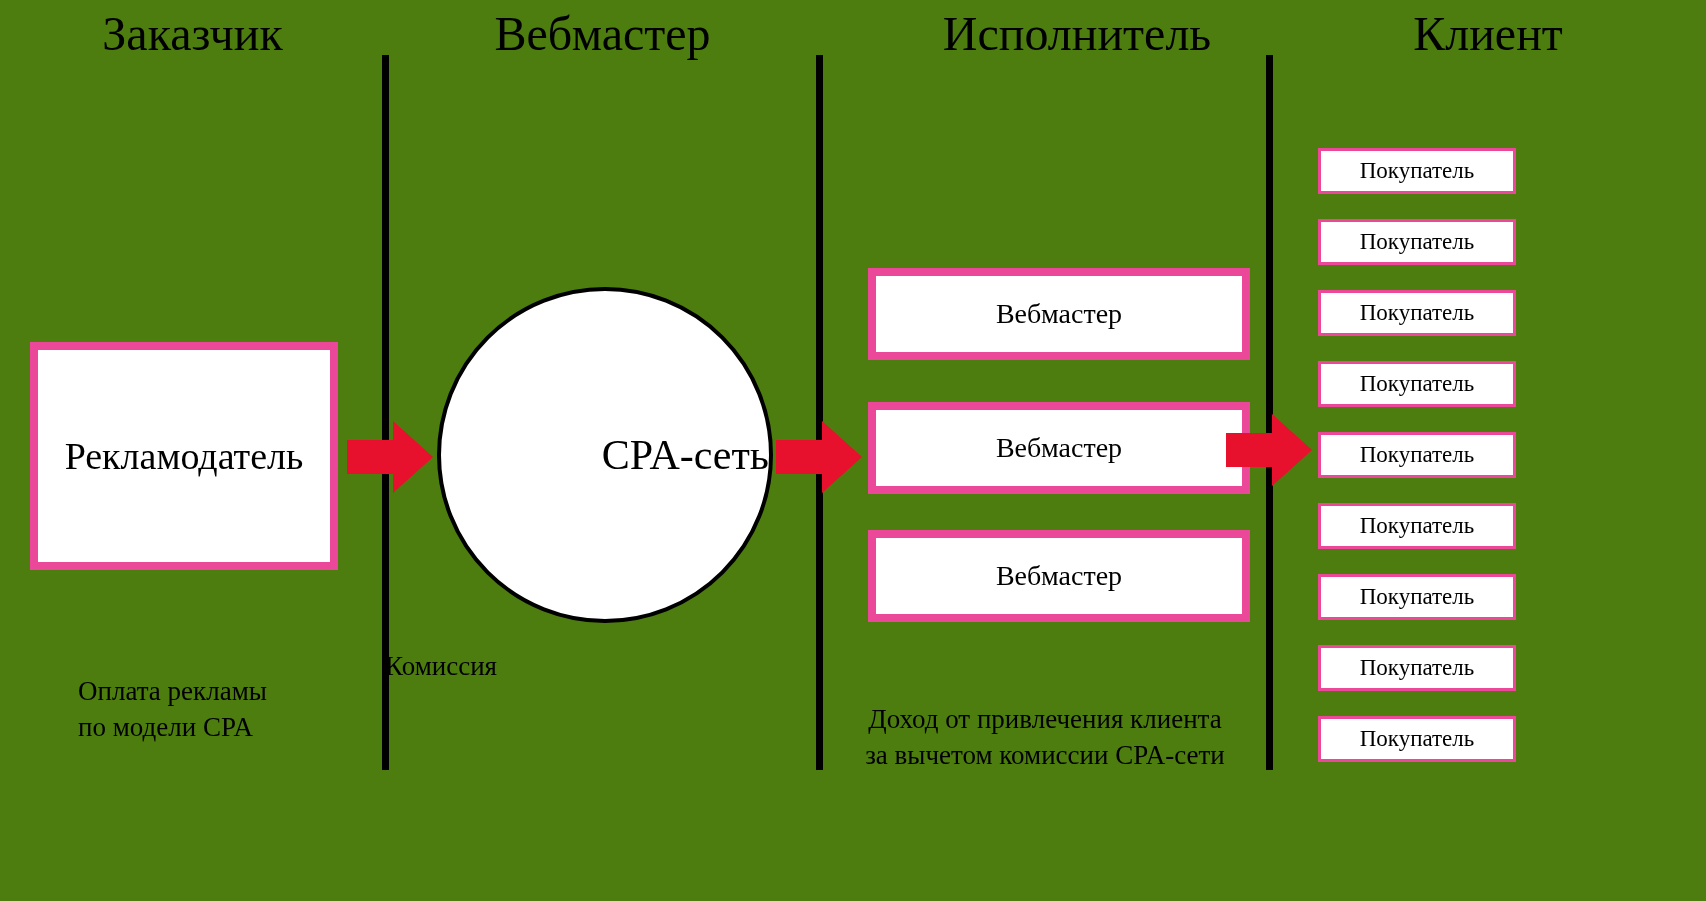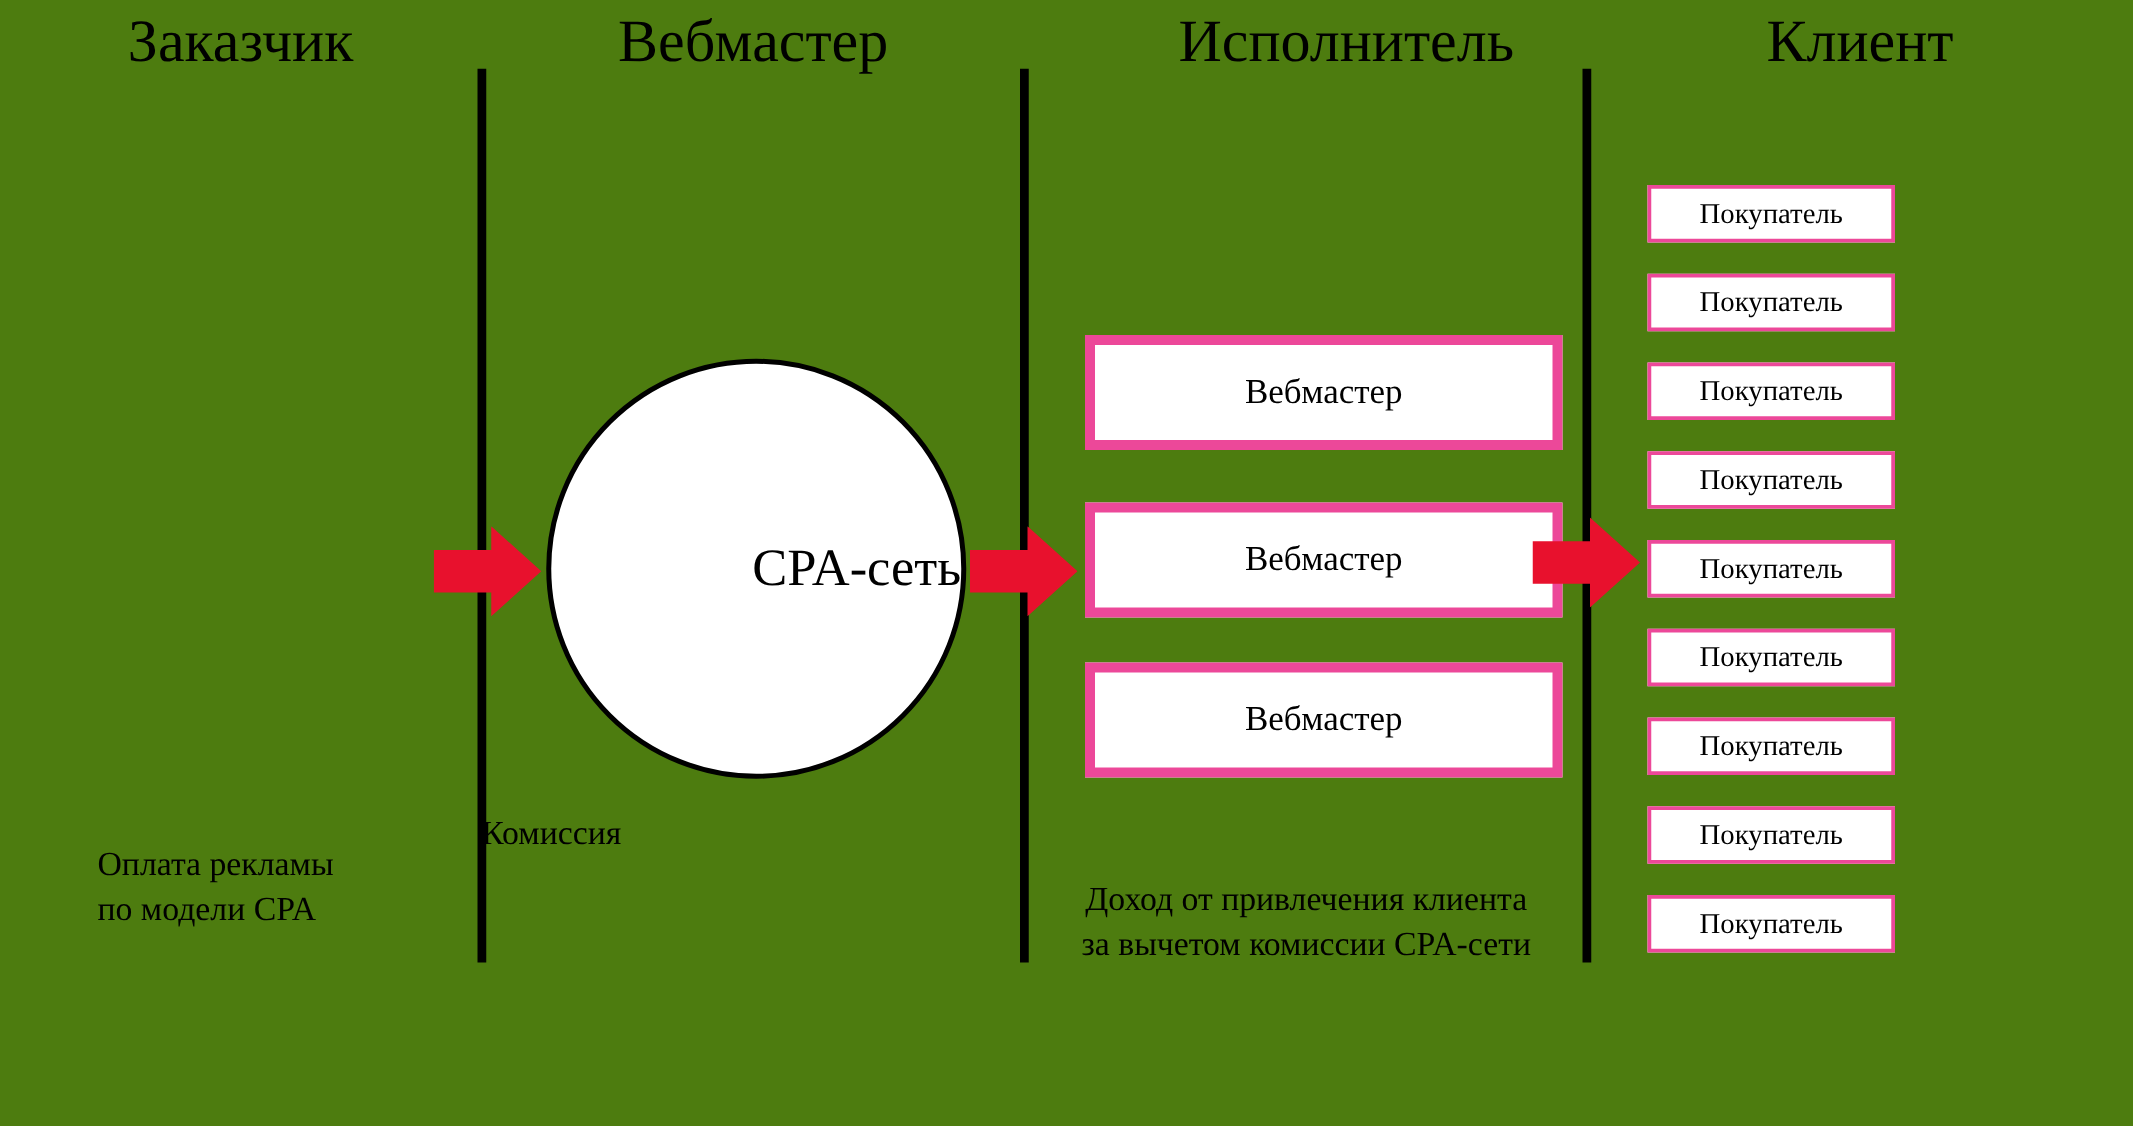--- a/index.html
+++ b/index.html
@@ -112,20 +112,23 @@
 
   <div class="col-header" style="left:0; width:385px;">Заказчик</div>
   <div class="col-header" style="left:385px; width:435px;">Вебмастер</div>
   <div class="col-header" style="left:852px; width:450px;">Исполнитель</div>
   <div class="col-header" style="left:1270px; width:436px;">Клиент</div>
 
   <div class="divider" style="left:382px;"></div>
   <div class="divider" style="left:816px;"></div>
   <div class="divider" style="left:1266px;"></div>
 
+  <div class="rect-box advertiser-box">
+    <span>Рекламодатель</span>
+  </div>
   <div class="caption caption-customer">Оплата рекламы
 по модели CPA</div>
 
   <svg class="flow-arrow arrow-1" viewBox="0 0 86 72">
     <polygon points="0,19 46,19 46,0 86,36 46,72 46,53 0,53" fill="#e8112d"></polygon>
   </svg>
 
   <div class="circle-node">
     <span>CPA-сеть</span>
   </div>

